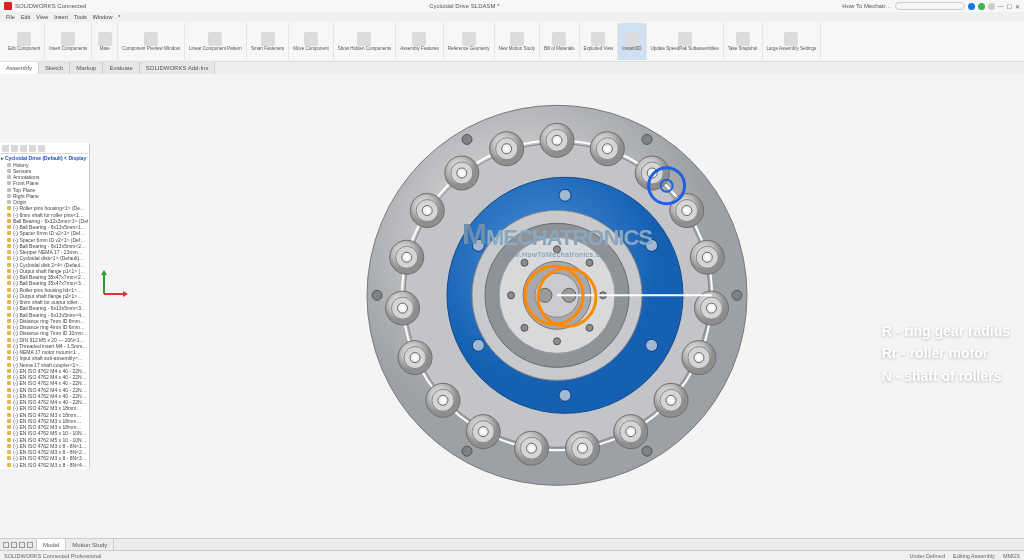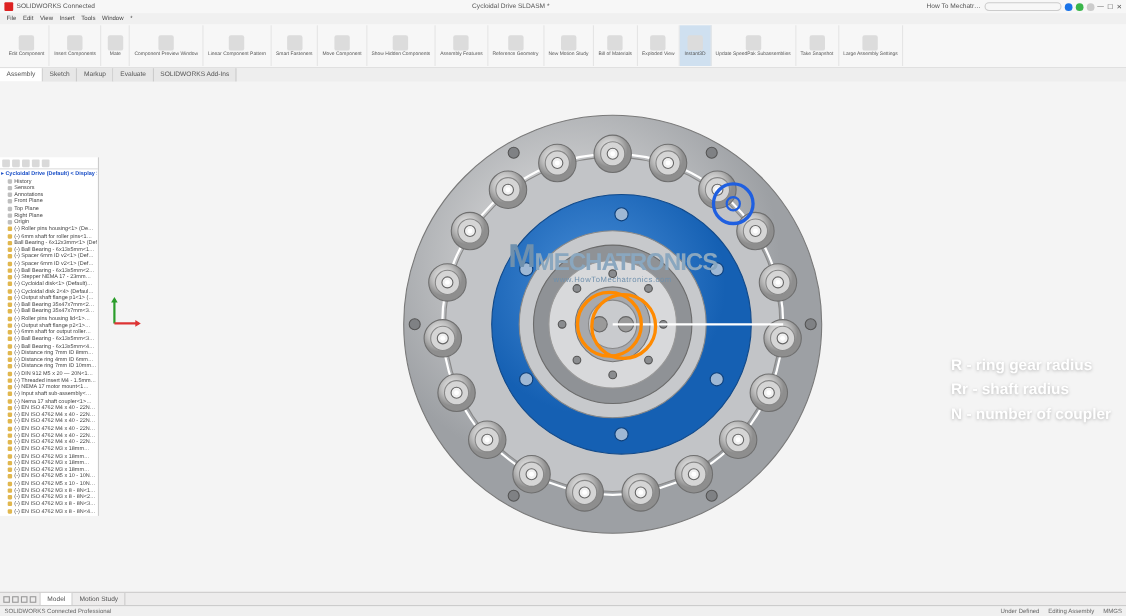--- a/index.html
+++ b/index.html
@@ -377,22 +377,22 @@
       <div class="v"></div>
       <div class="v"></div>
       <div class="v"></div>
       <div class="v"></div>
       <div class="v"></div>
       <div class="v"></div>
     </div>
 
     <div class="overlay" id="overlay">
         <div>R - ring gear radius</div>
-        <div>Rr - shaft radius</div>
-        <div>N - number of coupler</div>
+        <div>Rr - roller motor</div>
+        <div>N - shaft of rollers</div>
       </div>
 
     <div class="drawing">
       <svg width="430" height="430" viewBox="-215 -215 430 430">
         <defs>
           <radialGradient id="gm" cx="40%" cy="35%">
               <stop offset="0%" stop-color="#e8e8e8"></stop>
               <stop offset="100%" stop-color="#9da0a4"></stop>
             </radialGradient>
           <radialGradient id="gb" cx="40%" cy="35%">

